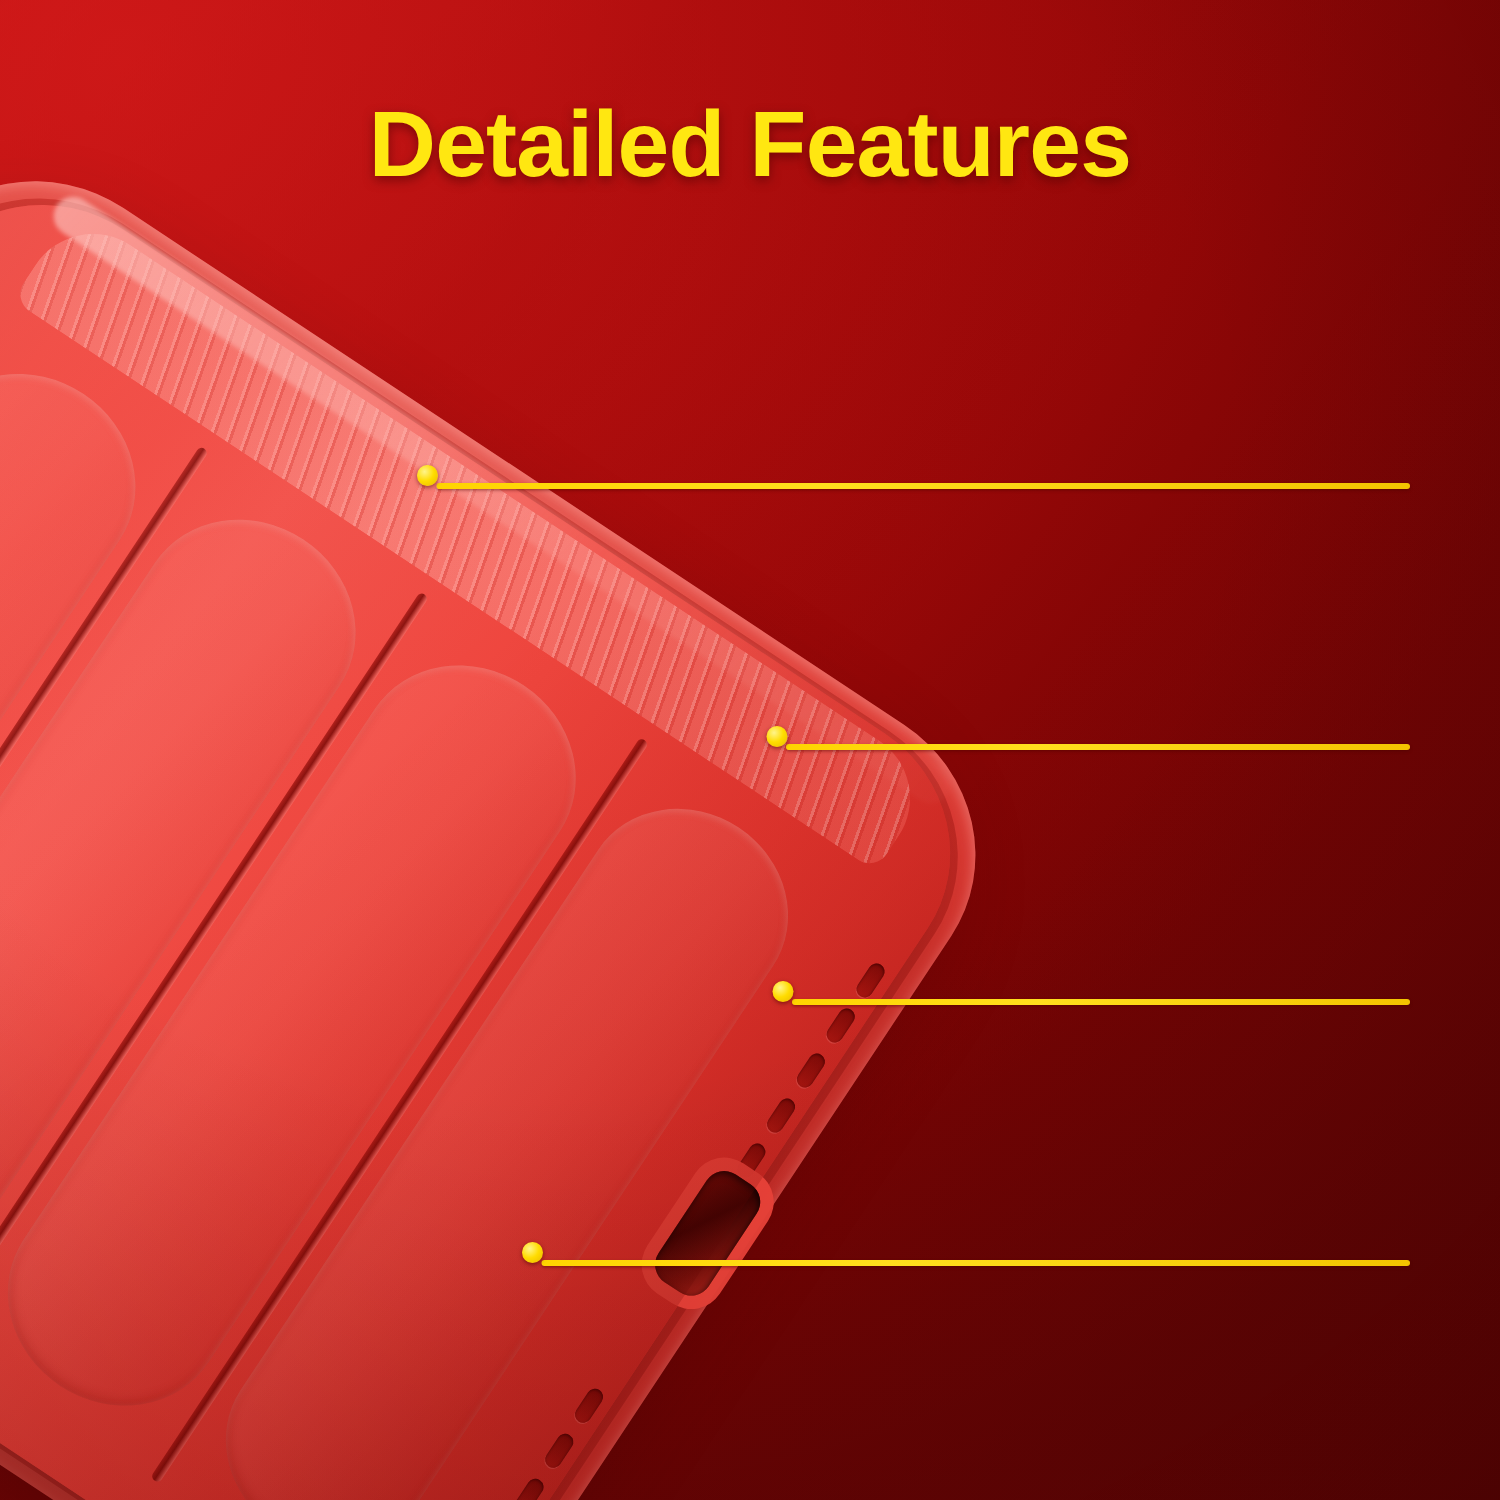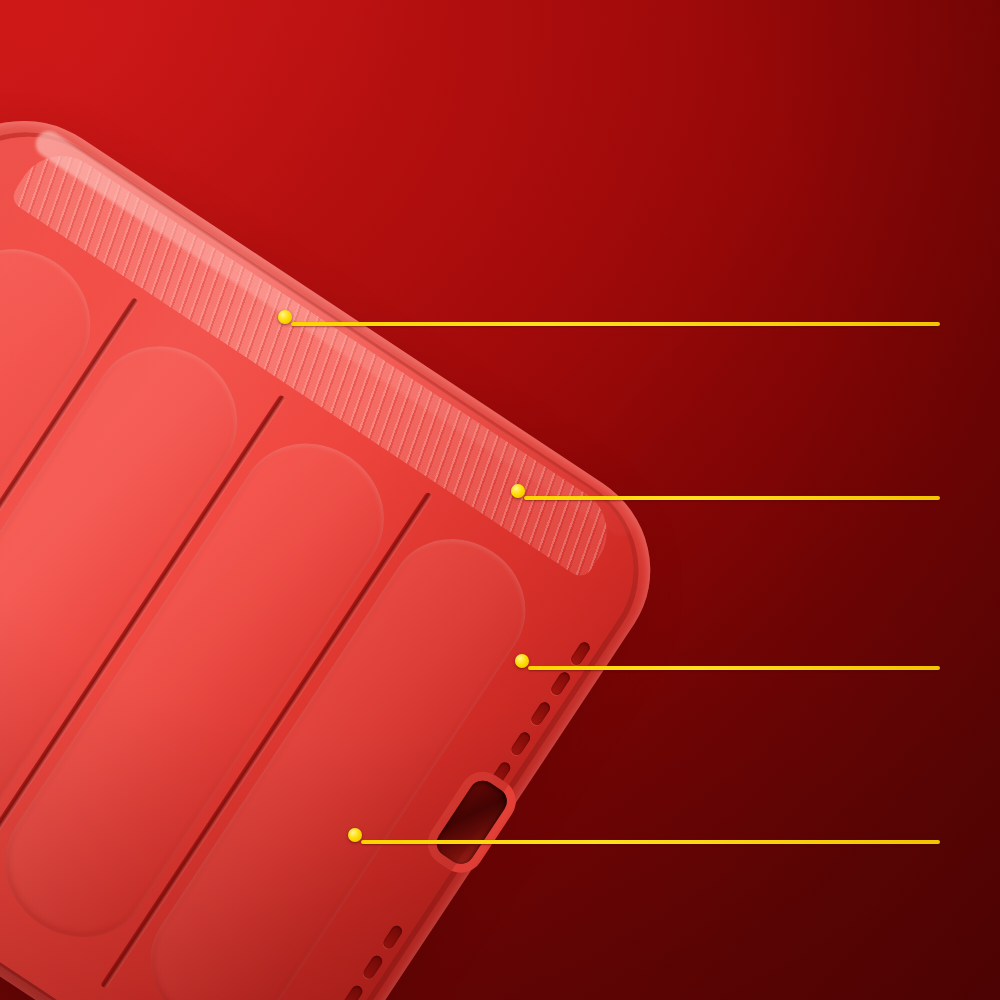--- a/index.html
+++ b/index.html
@@ -261,20 +261,21 @@
           <div class="hole"></div>
         </div>
       <div class="port" style="left:830px; top:470px;"></div>
 
       <div class="gloss"></div>
     </div>
   </div>
 
   <div class="bg-vig"></div>
 
+  <div id="title">Detailed Features</div>
 
   <div id="callouts">
       <div class="callout">
         <div class="rule" style="left: 291px; top: 322px; width: 649px;"></div>
         <div class="dot" style="left: 278px; top: 310px;"></div>
       </div>
       <div class="callout">
         <div class="rule" style="left: 524px; top: 496px; width: 416px;"></div>
         <div class="dot" style="left: 511px; top: 484px;"></div>
       </div>

